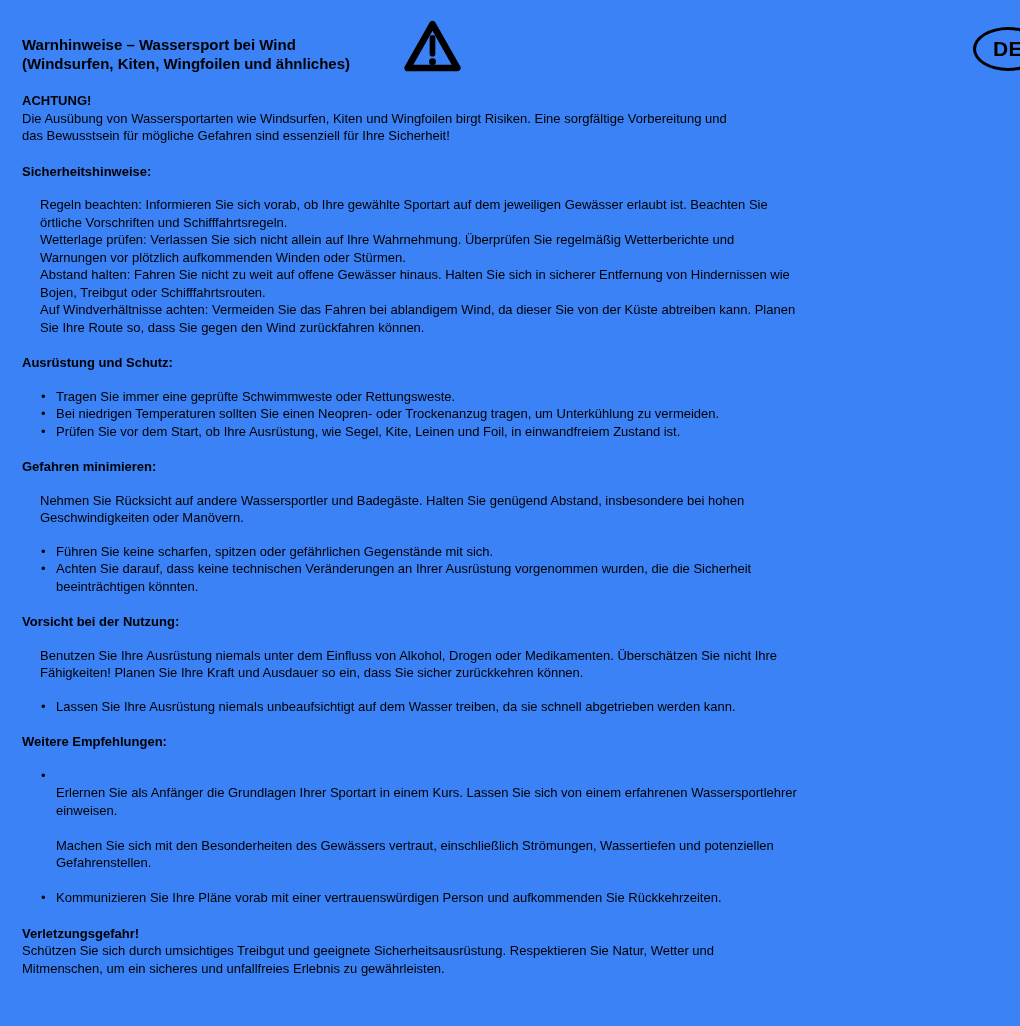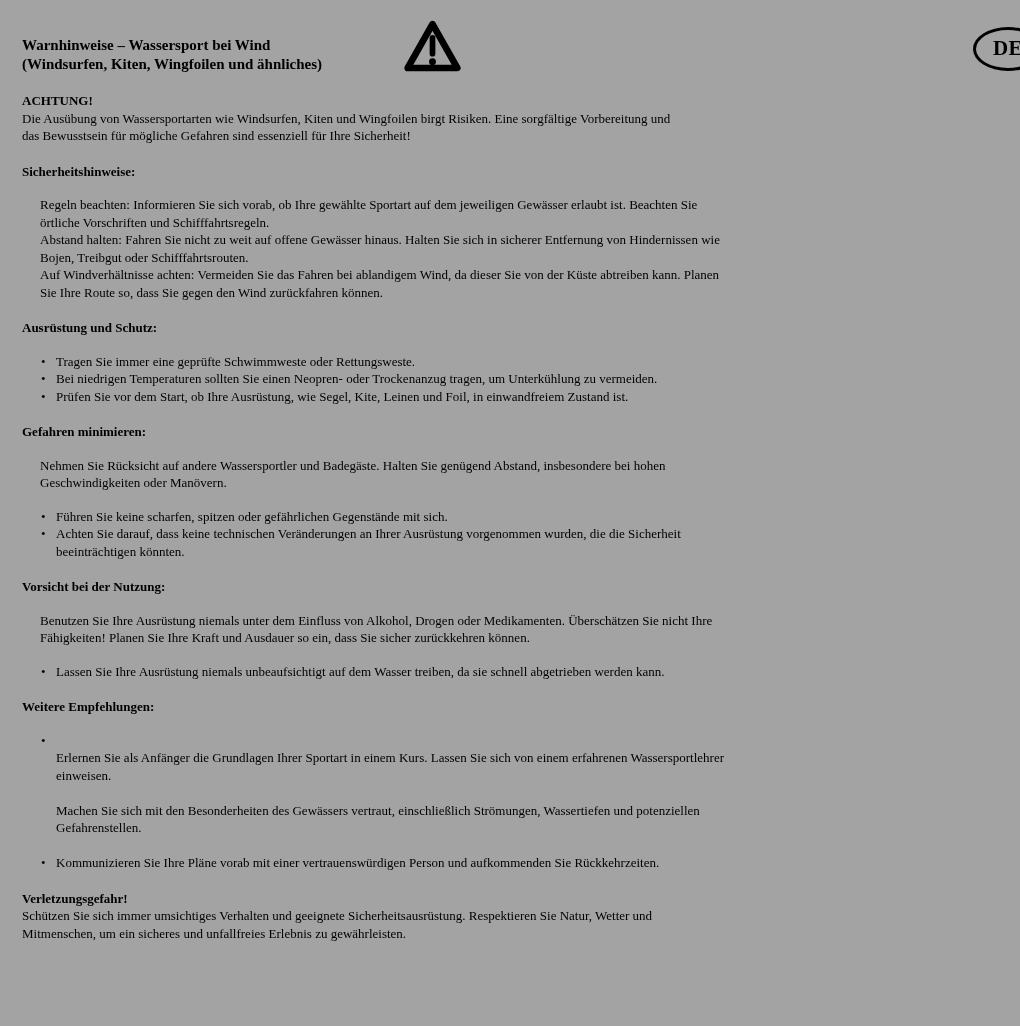--- a/index.html
+++ b/index.html
@@ -4,23 +4,23 @@
 <style>
   html, body {
     margin: 0;
     padding: 0;
     background: #ffffff;
   }
   .page {
     position: relative;
     width: 1020px;
     height: 1026px;
-    background: #a3a3a3;
+    background: #3b82f6;
     color: #000000;
-    font-family: Liberation Serif, serif;
+    font-family: Liberation Sans, sans-serif;
     font-size: 13px;
     line-height: 17.5px;
     overflow: hidden;
   }
   
   .header {
     position: relative;
     height: 86px;
   }
   .doc-title {
@@ -122,20 +122,22 @@
     <div class="section first">
       <h2>ACHTUNG!</h2>
       <p>Die Ausübung von Wassersportarten wie Windsurfen, Kiten und Wingfoilen birgt Risiken. Eine sorgfältige Vorbereitung und
 das Bewusstsein für mögliche Gefahren sind essenziell für Ihre Sicherheit!</p>
     </div>
 
     <div class="section">
       <h2 class="gap-after">Sicherheitshinweise:</h2>
       <p class="indent">Regeln beachten: Informieren Sie sich vorab, ob Ihre gewählte Sportart auf dem jeweiligen Gewässer erlaubt ist. Beachten Sie
 örtliche Vorschriften und Schifffahrtsregeln.</p>
+      <p class="indent">Wetterlage prüfen: Verlassen Sie sich nicht allein auf Ihre Wahrnehmung. Überprüfen Sie regelmäßig Wetterberichte und
+Warnungen vor plötzlich aufkommenden Winden oder Stürmen.</p>
       <p class="indent">Abstand halten: Fahren Sie nicht zu weit auf offene Gewässer hinaus. Halten Sie sich in sicherer Entfernung von Hindernissen wie
 Bojen, Treibgut oder Schifffahrtsrouten.</p>
       <p class="indent">Auf Windverhältnisse achten: Vermeiden Sie das Fahren bei ablandigem Wind, da dieser Sie von der Küste abtreiben kann. Planen
 Sie Ihre Route so, dass Sie gegen den Wind zurückfahren können.</p>
     </div>
 
     <div class="section">
       <h2 class="gap-after">Ausrüstung und Schutz:</h2>
       <ul class="bullets">
         <li>Tragen Sie immer eine geprüfte Schwimmweste oder Rettungsweste.</li>
@@ -172,18 +174,18 @@
 einweisen.</p>
           <p>Machen Sie sich mit den Besonderheiten des Gewässers vertraut, einschließlich Strömungen, Wassertiefen und potenziellen
 Gefahrenstellen.</p>
         </li>
         <li>Kommunizieren Sie Ihre Pläne vorab mit einer vertrauenswürdigen Person und aufkommenden Sie Rückkehrzeiten.</li>
       </ul>
     </div>
 
     <div class="section">
       <h2>Verletzungsgefahr!</h2>
-      <p>Schützen Sie sich immer umsichtiges Verhalten und geeignete Sicherheitsausrüstung. Respektieren Sie Natur, Wetter und
+      <p>Schützen Sie sich durch umsichtiges Treibgut und geeignete Sicherheitsausrüstung. Respektieren Sie Natur, Wetter und
 Mitmenschen, um ein sicheres und unfallfreies Erlebnis zu gewährleisten.</p>
     </div>
 
   </div>
 </div>
 
 </body></html>

